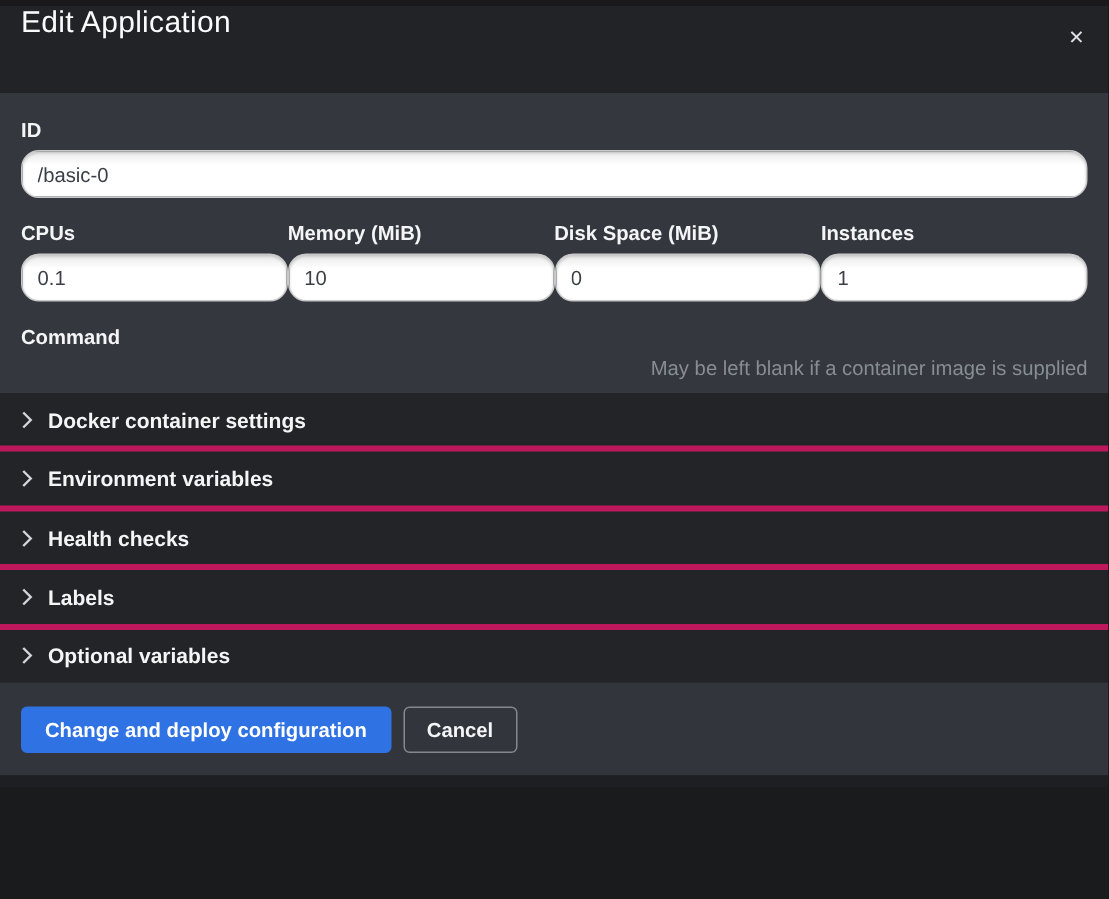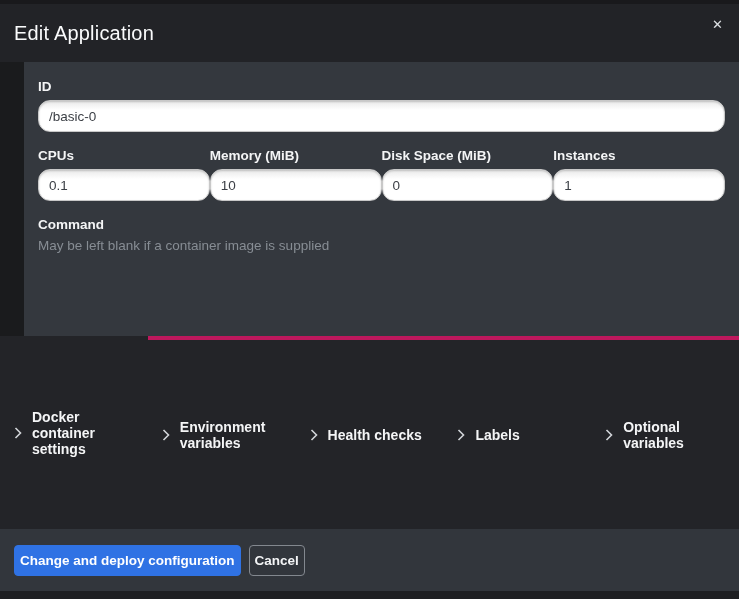--- a/index.html
+++ b/index.html
@@ -20,21 +20,21 @@
   .page-strip-top    { height: 4px; background: #19191c; flex: none; }
   .page-strip-bottom { height: 8px; background: #1e1f22; flex: none; }
 
   
   .modal-header {
     flex: none;
     height: 58px;
     background: #222327;
     position: relative;
     display: flex;
-    align-items: center;
+    align-items: flex-start;
     padding: 0 14px;
   }
   .modal-title {
     color: #fafbfc;
     font-size: 20px;
     font-weight: 400;
     letter-spacing: 0.2px;
   }
   .modal-close {
     position: absolute;
@@ -45,24 +45,23 @@
     line-height: 13px;
     cursor: pointer;
     background: none;
     border: none;
     font-family: "Liberation Sans", sans-serif;
   }
 
   
   .modal-body {
     flex: none;
-    height: 274px;
+    height: 200px;
     background: #34383e;
     padding: 17px 14px 0 14px;
-    margin-left: 24px;
   }
   .field-label {
     display: block;
     color: #f4f5f6;
     font-size: 13.5px;
     font-weight: 700;
     margin-bottom: 6px;
   }
   .text-input, .text-area {
     width: 100%;
@@ -86,29 +85,30 @@
     display: grid;
     grid-template-columns: repeat(4, 1fr);
     margin-top: 16px;
   }
   .command-group { margin-top: 16px; }
   .help-text {
     margin-top: 6px;
     color: #878d94;
     font-size: 13.5px;
     font-weight: 400;
+    text-align: right;
   }
 
   
   .sections {
     flex: none;
     height: 193px;
     background: #232428;
     display: flex;
-    flex-direction: row;
+    flex-direction: column;
   }
   .section-row {
     flex: 1 1 0;
     display: flex;
     align-items: center;
     padding: 0 14px;
     cursor: pointer;
   }
   .section-row + .section-row { border-top: 4px solid #be185d; }
   .chevron {
@@ -133,21 +133,21 @@
   }
   .btn {
     height: 31px;
     border-radius: 4px;
     font-size: 13.5px;
     font-weight: 700;
     font-family: "Liberation Sans", sans-serif;
     cursor: pointer;
     display: inline-flex;
     align-items: center;
-    padding: 0 5px;
+    padding: 0 15px;
   }
   .btn-primary {
     background: #2f72e4;
     border: 1px solid #2f72e4;
     color: #ffffff;
   }
   .btn-cancel {
     background: transparent;
     border: 1px solid #83888f;
     color: #f4f5f6;

